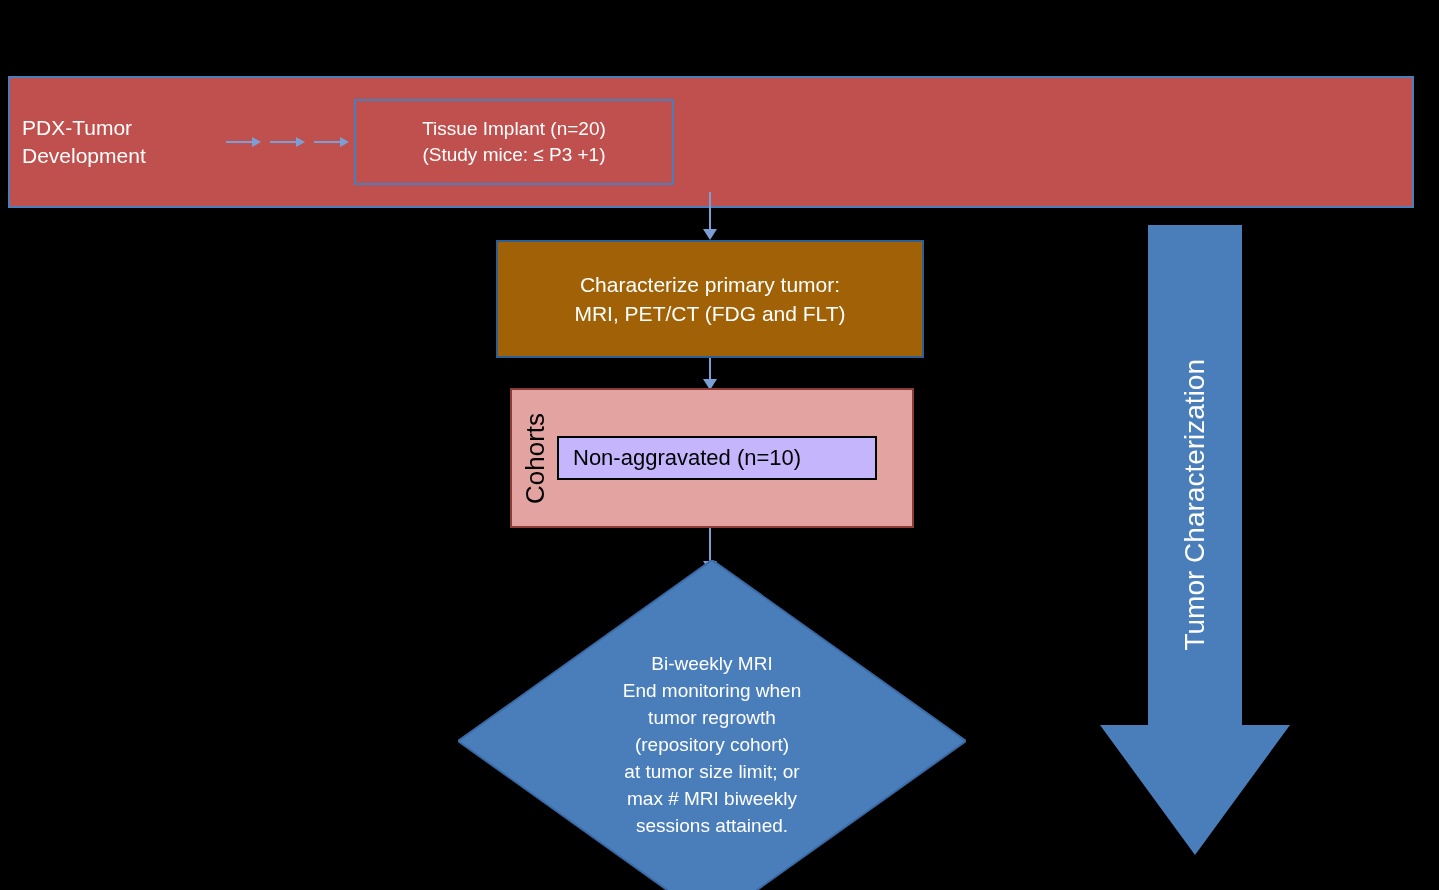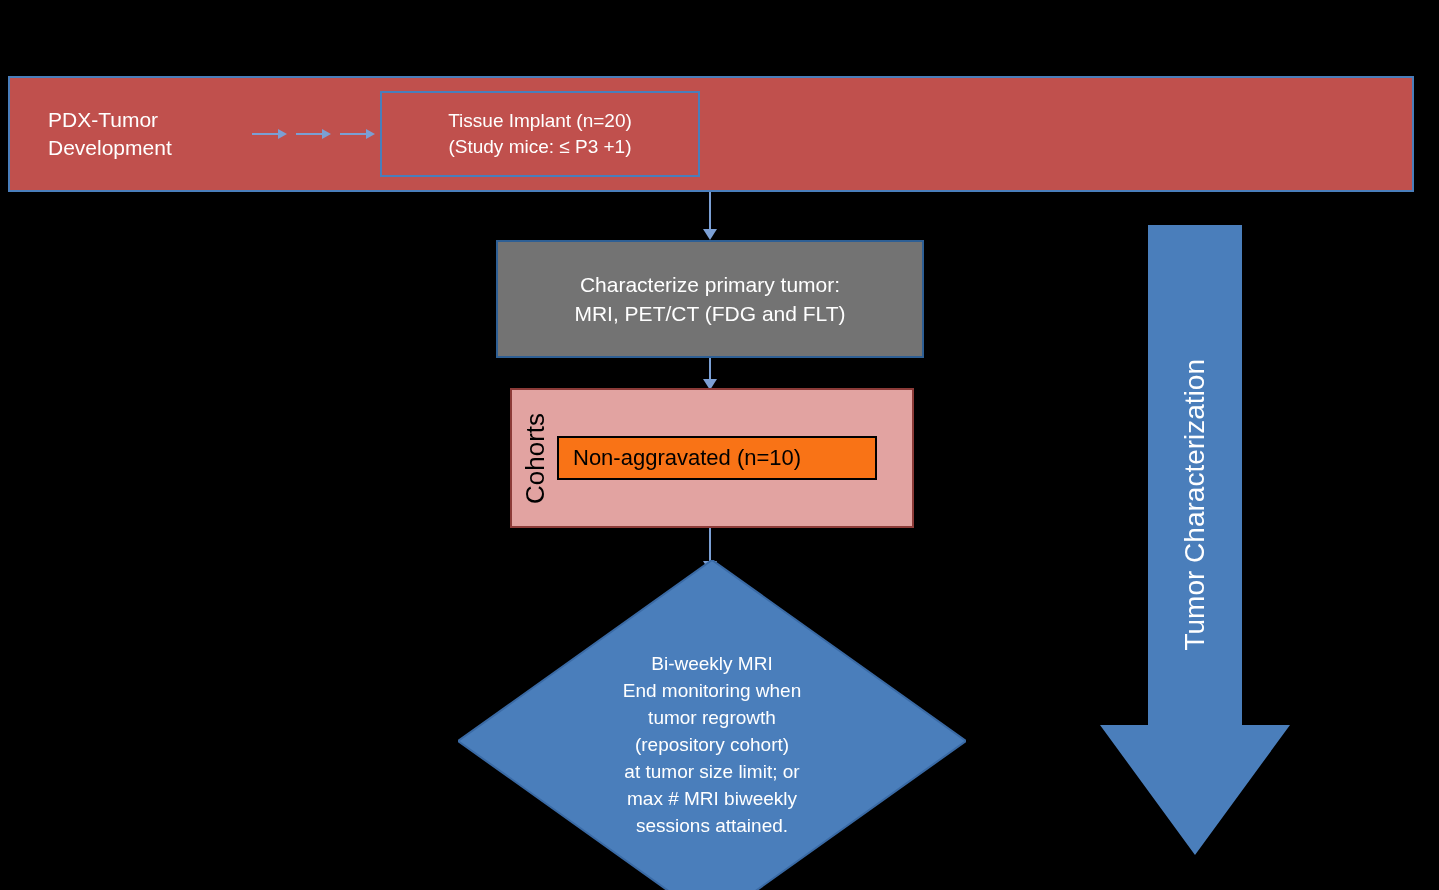--- a/index.html
+++ b/index.html
@@ -19,27 +19,26 @@
     inset: 0;
     background: #000000;
   }
 
   
   .pdx-band {
     position: absolute;
     left: 8px;
     top: 76px;
     width: 1406px;
-    height: 116px;
+    height: 132px;
     background: #c0504d;
     border: 2px solid #4a7ebb;
     box-sizing: border-box;
     display: flex;
     align-items: center;
-    padding-left: 26px;
   }
   .pdx-label {
     color: #ffffff;
     font-size: 21px;
     line-height: 28px;
     padding-left: 12px;
     width: 200px;
     flex: none;
   }
   .pdx-box {
@@ -105,21 +104,21 @@
     border-right: 7px solid transparent;
   }
 
   
   .char-box {
     position: absolute;
     left: 496px;
     top: 240px;
     width: 428px;
     height: 118px;
-    background: #737373;
+    background: #a16207;
     border: 2px solid #2e5f94;
     box-sizing: border-box;
     color: #ffffff;
     font-size: 21px;
     line-height: 29px;
     display: flex;
     align-items: center;
     justify-content: center;
     text-align: center;
   }
@@ -149,21 +148,21 @@
     align-items: center;
     justify-content: center;
   }
   .cohort-col {
     display: flex;
     flex-direction: column;
     justify-content: center;
     gap: 12px;
   }
   .cohort-box {
-    background: #f97316;
+    background: #c4b5fd;
     border: 2px solid #000000;
     box-sizing: border-box;
     font-size: 22px;
     color: #000000;
     padding: 6px 14px;
     height: 44px;
     display: flex;
     align-items: center;
     text-align: right;
   }

